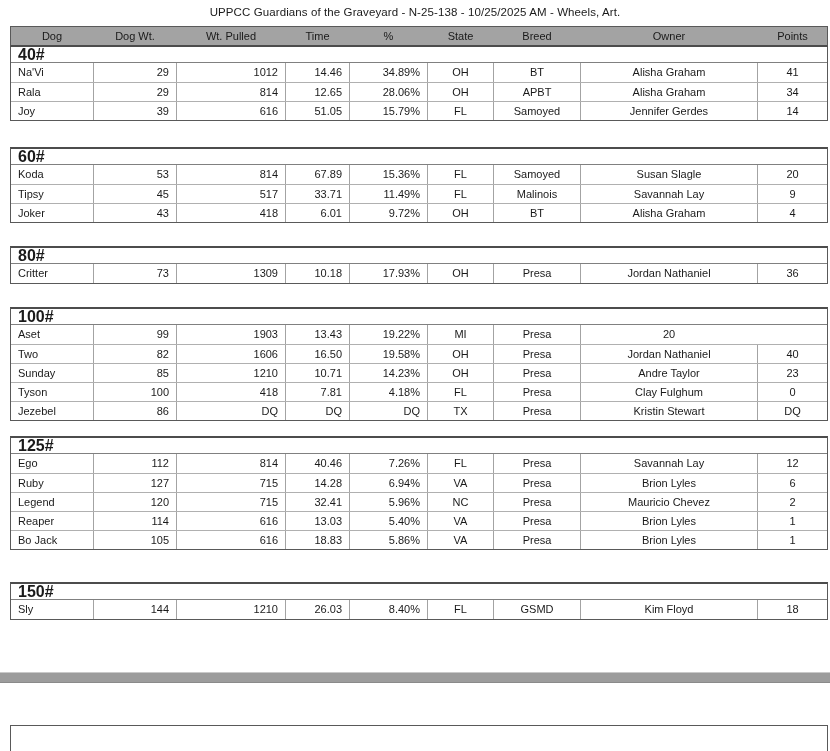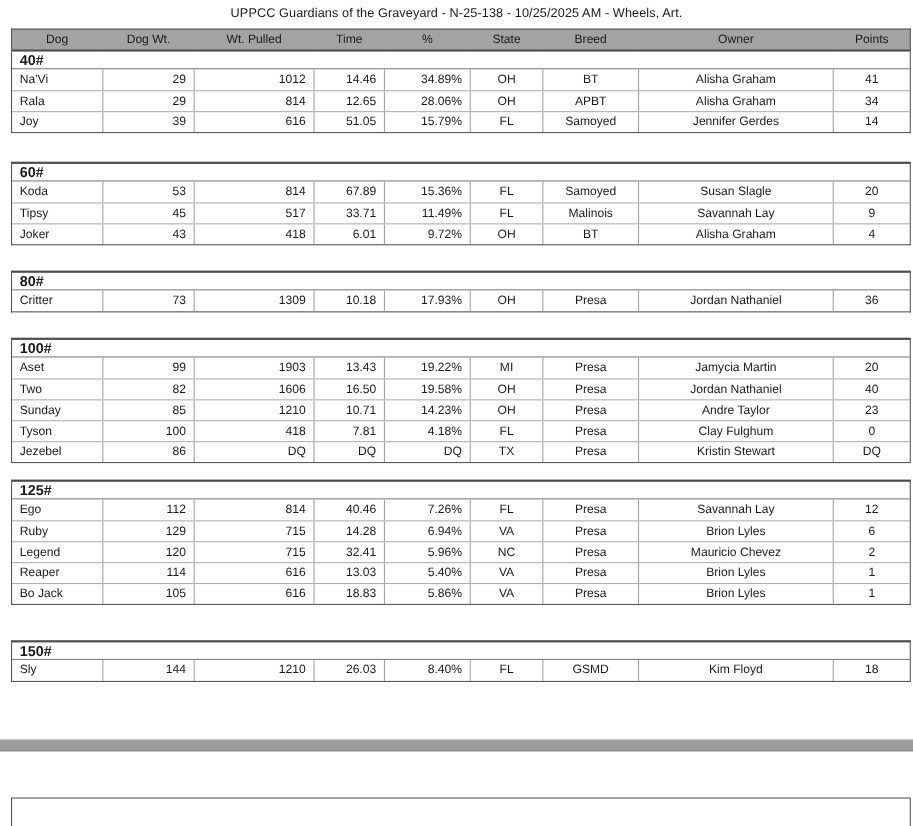--- a/index.html
+++ b/index.html
@@ -37,21 +37,21 @@
   }
 
   
   .section {
     position: absolute; left: 10px; width: 818px; background: #fff;
     border: 1px solid var(--border-dark, #595959);
     border-top: 2px solid var(--border-heavy, #4c4c4c);
   }
   .section.first { border-top: none; }
   .group-label {
-    height: 16px; line-height: 16px; font-size: 13px; font-weight: bold;
+    height: 16px; line-height: 16px; font-size: 16px; font-weight: bold;
     padding-left: 7px; border-bottom: 1px solid #808080;
     overflow: hidden; white-space: nowrap;
   }
 
   .row { height: 19px; line-height: 19px; }
   .row + .row { border-top: 1px solid var(--border-light, #b0b0b0); }
   .cell { font-size: 11px; overflow: hidden; white-space: nowrap; }
 
   .c0 { text-align: left;  padding-left: 7px;  }
   .c1, .c2, .c3, .c4 { text-align: right; padding-right: 7px; }
@@ -180,21 +180,20 @@
   <div class="section" style="top:307px">
       <div class="group-label">100#</div>
       <div class="row grid">
         <div class="cell c0">Aset</div>
         <div class="cell c1">99</div>
         <div class="cell c2">1903</div>
         <div class="cell c3">13.43</div>
         <div class="cell c4">19.22%</div>
         <div class="cell c5">MI</div>
         <div class="cell c6">Presa</div>
-        <div class="cell c7">Jamycia Martin</div>
         <div class="cell c8">20</div>
       </div>
       <div class="row grid">
         <div class="cell c0">Two</div>
         <div class="cell c1">82</div>
         <div class="cell c2">1606</div>
         <div class="cell c3">16.50</div>
         <div class="cell c4">19.58%</div>
         <div class="cell c5">OH</div>
         <div class="cell c6">Presa</div>
@@ -243,21 +242,21 @@
         <div class="cell c2">814</div>
         <div class="cell c3">40.46</div>
         <div class="cell c4">7.26%</div>
         <div class="cell c5">FL</div>
         <div class="cell c6">Presa</div>
         <div class="cell c7">Savannah Lay</div>
         <div class="cell c8">12</div>
       </div>
       <div class="row grid">
         <div class="cell c0">Ruby</div>
-        <div class="cell c1">129</div>
+        <div class="cell c1">127</div>
         <div class="cell c2">715</div>
         <div class="cell c3">14.28</div>
         <div class="cell c4">6.94%</div>
         <div class="cell c5">VA</div>
         <div class="cell c6">Presa</div>
         <div class="cell c7">Brion Lyles</div>
         <div class="cell c8">6</div>
       </div>
       <div class="row grid">
         <div class="cell c0">Legend</div>

